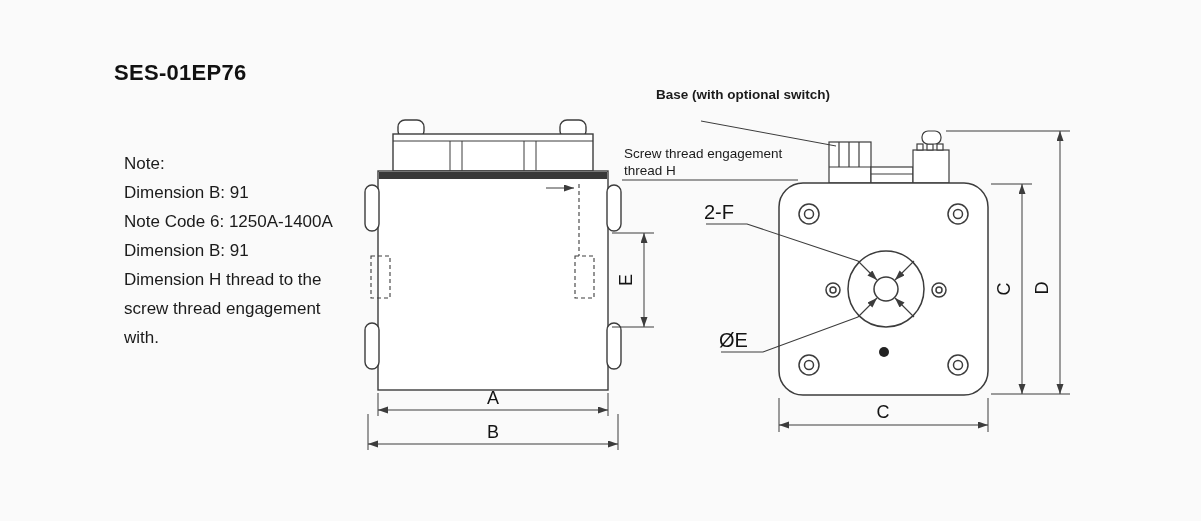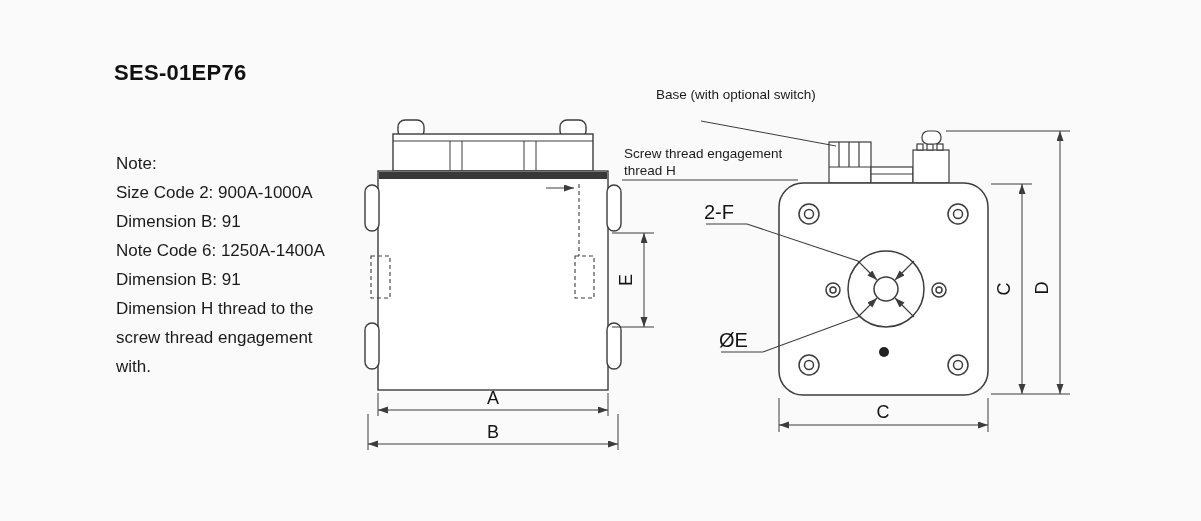--- a/index.html
+++ b/index.html
@@ -8,39 +8,38 @@
     background:#fafafa;
     font-family:"Liberation Sans",sans-serif;
     color:#141414;
   }
   .stage{position:absolute;inset:0;}
   .title{
     position:absolute;left:114px;top:60px;
     font-size:22px;font-weight:700;color:#111;letter-spacing:.3px;
   }
   .note{
-    position:absolute;left:116px;top:149px;
+    position:absolute;left:124px;top:149px;
     font-size:17px;line-height:29px;color:#1b1b1b;
   }
   .callout{position:absolute;font-size:13.5px;line-height:17px;color:#1b1b1b;}
-  .callout.base{left:656px;top:86px;}
+  .callout.base{left:656px;top:86px;font-weight:bold;}
   .callout.screw{left:624px;top:145px;}
   svg{position:absolute;left:0;top:0;}
   svg text{font-family:"Liberation Sans",sans-serif;fill:#141414;}
 </style>
 </head>
 <body>
 
 <div class="stage">
 
   <div class="title">SES-01EP76</div>
 
   <div class="note">
     <div>Note:</div>
-    <div>Size Code 2: 900A-1000A</div>
     <div>Dimension B: 91</div>
     <div>Note Code 6: 1250A-1400A</div>
     <div>Dimension B: 91</div>
     <div>Dimension H thread to the</div>
     <div>screw thread engagement</div>
     <div>with.</div>
   </div>
 
   <div class="callout base">Base (with optional switch)</div>
 

